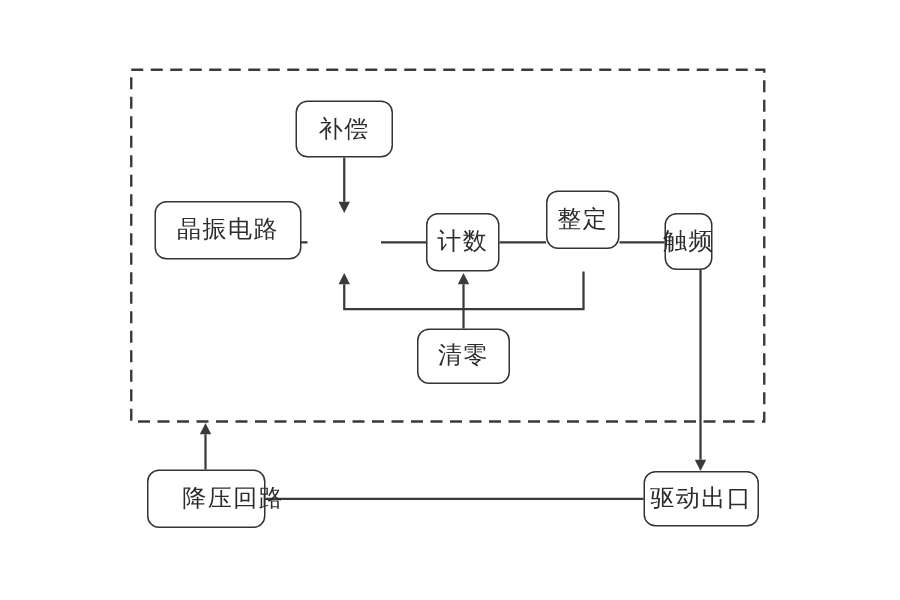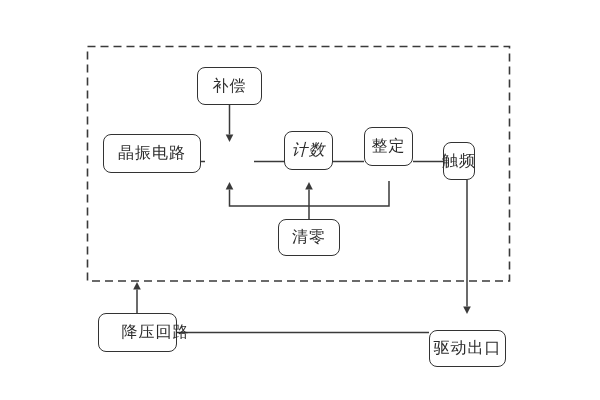--- a/index.html
+++ b/index.html
@@ -51,26 +51,26 @@
     align-items: center;
     justify-content: center;
     font-size: 16px;
     color: var(--text);
     letter-spacing: 1px;
     white-space: nowrap;
   }
   .n-compensation      { left: 197px; top:  67px; width: 65px; height: 38px; }
   .n-crystal           { left: 103px; top: 134px; width: 98px; height: 39px; }
   .n-divider           { left: 205px; top: 142px; width: 49px; height: 40px; }
-  .n-counter           { left: 284px; top: 131px; width: 49px; height: 39px; font-style: italic; }
+  .n-counter           { left: 284px; top: 142px; width: 49px; height: 39px; }
   .n-setting           { left: 364px; top: 127px; width: 49px; height: 39px; }
   .n-trigger           { left: 443px; top: 142px; width: 32px; height: 38px; }
   .n-clear             { left: 278px; top: 219px; width: 62px; height: 37px; text-align: center; }
   .n-stepdown          { left:  98px; top: 313px; width: 79px; height: 39px; padding-left: 36px; }
-  .n-driveout          { left: 429px; top: 314px; width: 77px; height: 37px; margin-top: 16px; }
+  .n-driveout          { left: 429px; top: 314px; width: 77px; height: 37px; }
 </style>
 </head>
 <body>
 
 <div class="canvas">
 
   <svg class="wire-layer" viewBox="0 0 600 400" aria-hidden="true">
 
     <rect class="boundary" x="87.5" y="46.5" width="422" height="234.5"></rect>
 

